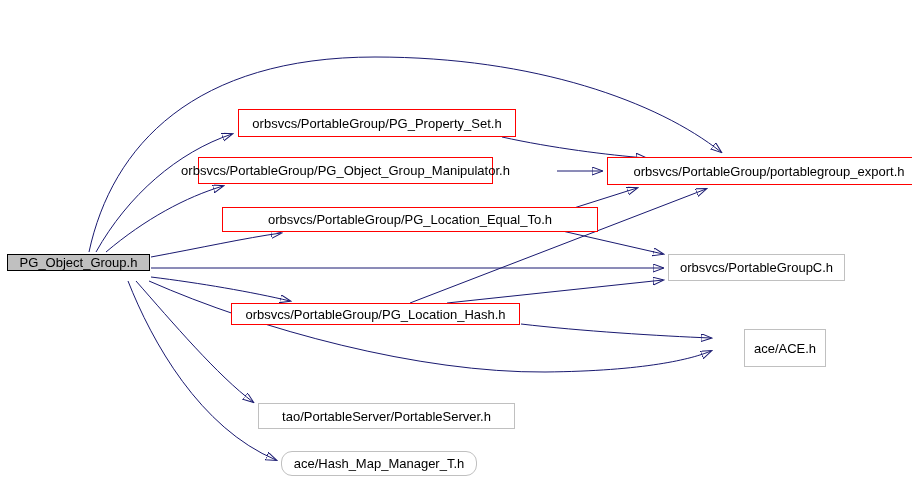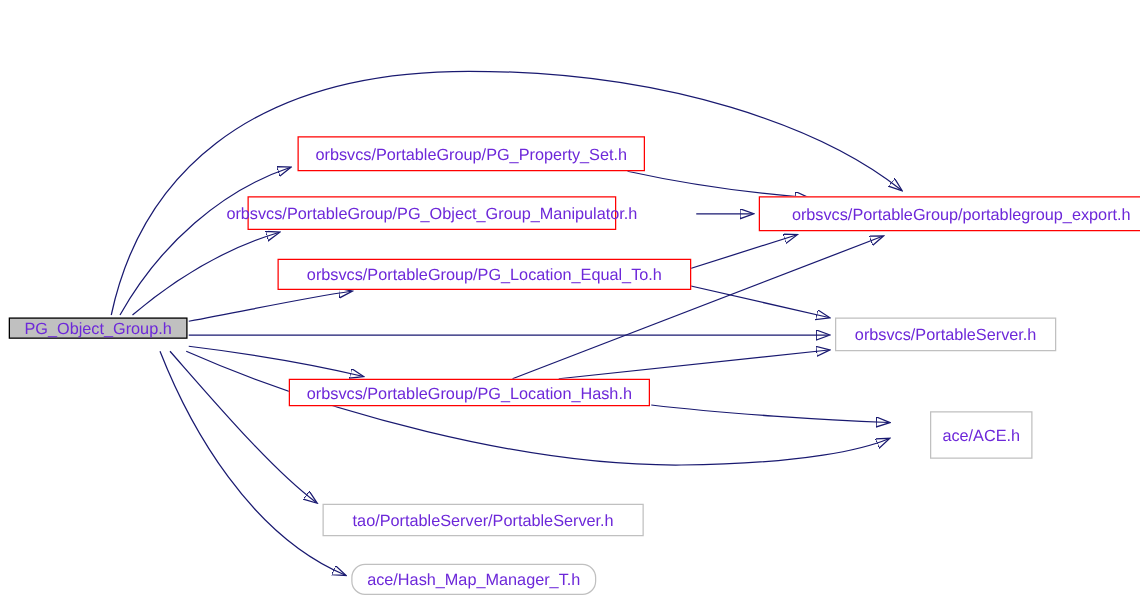--- a/index.html
+++ b/index.html
@@ -19,41 +19,41 @@
   .edges path, .edges line {
     stroke: #191970;
     stroke-width: 1;
     fill: none;
   }
   .node {
     position: absolute;
     box-sizing: border-box;
     border: 1px solid #000000;
     background: #ffffff;
-    color: #6d28d9;
+    color: #000000;
     font-size: 13px;
     line-height: 1;
     white-space: nowrap;
     display: flex;
     align-items: center;
     justify-content: center;
     cursor: pointer;
   }
   .node.red  { border-color: #ff0000; }
   .node.gray { border-color: #c0c0c0; }
   .node.main {
     border-color: #000000;
     background: #c0c0c0;
     cursor: default;
   }
   
   #n-main    { left: 7px;   top: 254px; width: 143px; height: 17px; }
   #n-prop    { left: 238px; top: 109px; width: 278px; height: 28px; }
   #n-manip   { left: 198px; top: 157px; width: 295px; height: 27px; }
-  #n-equal   { left: 222px; top: 207px; width: 331px; height: 25px; }
+  #n-equal   { left: 222px; top: 207px; width: 376px; height: 25px; }
   #n-export  { left: 607px; top: 157px; width: 324px; height: 28px; }
   #n-groupc  { left: 668px; top: 254px; width: 177px; height: 27px; }
   #n-hash    { left: 231px; top: 303px; width: 289px; height: 22px; }
   #n-ace     { left: 744px; top: 329px; width: 82px;  height: 38px; }
   #n-pserver { left: 258px; top: 403px; width: 257px; height: 26px; }
   #n-hashmap { left: 281px; top: 451px; width: 196px; height: 25px; border-radius: 11px; }
 </style>
 </head>
 <body>
 
@@ -98,21 +98,21 @@
 
   <div id="n-equal" class="node red">
     <span>orbsvcs/PortableGroup/PG_Location_Equal_To.h</span>
   </div>
 
   <div id="n-export" class="node red">
     <span>orbsvcs/PortableGroup/portablegroup_export.h</span>
   </div>
 
   <div id="n-groupc" class="node gray">
-    <span>orbsvcs/PortableServer.h</span>
+    <span>orbsvcs/PortableGroupC.h</span>
   </div>
 
   <div id="n-hash" class="node red">
     <span>orbsvcs/PortableGroup/PG_Location_Hash.h</span>
   </div>
 
   <div id="n-ace" class="node gray">
     <span>ace/ACE.h</span>
   </div>
 

